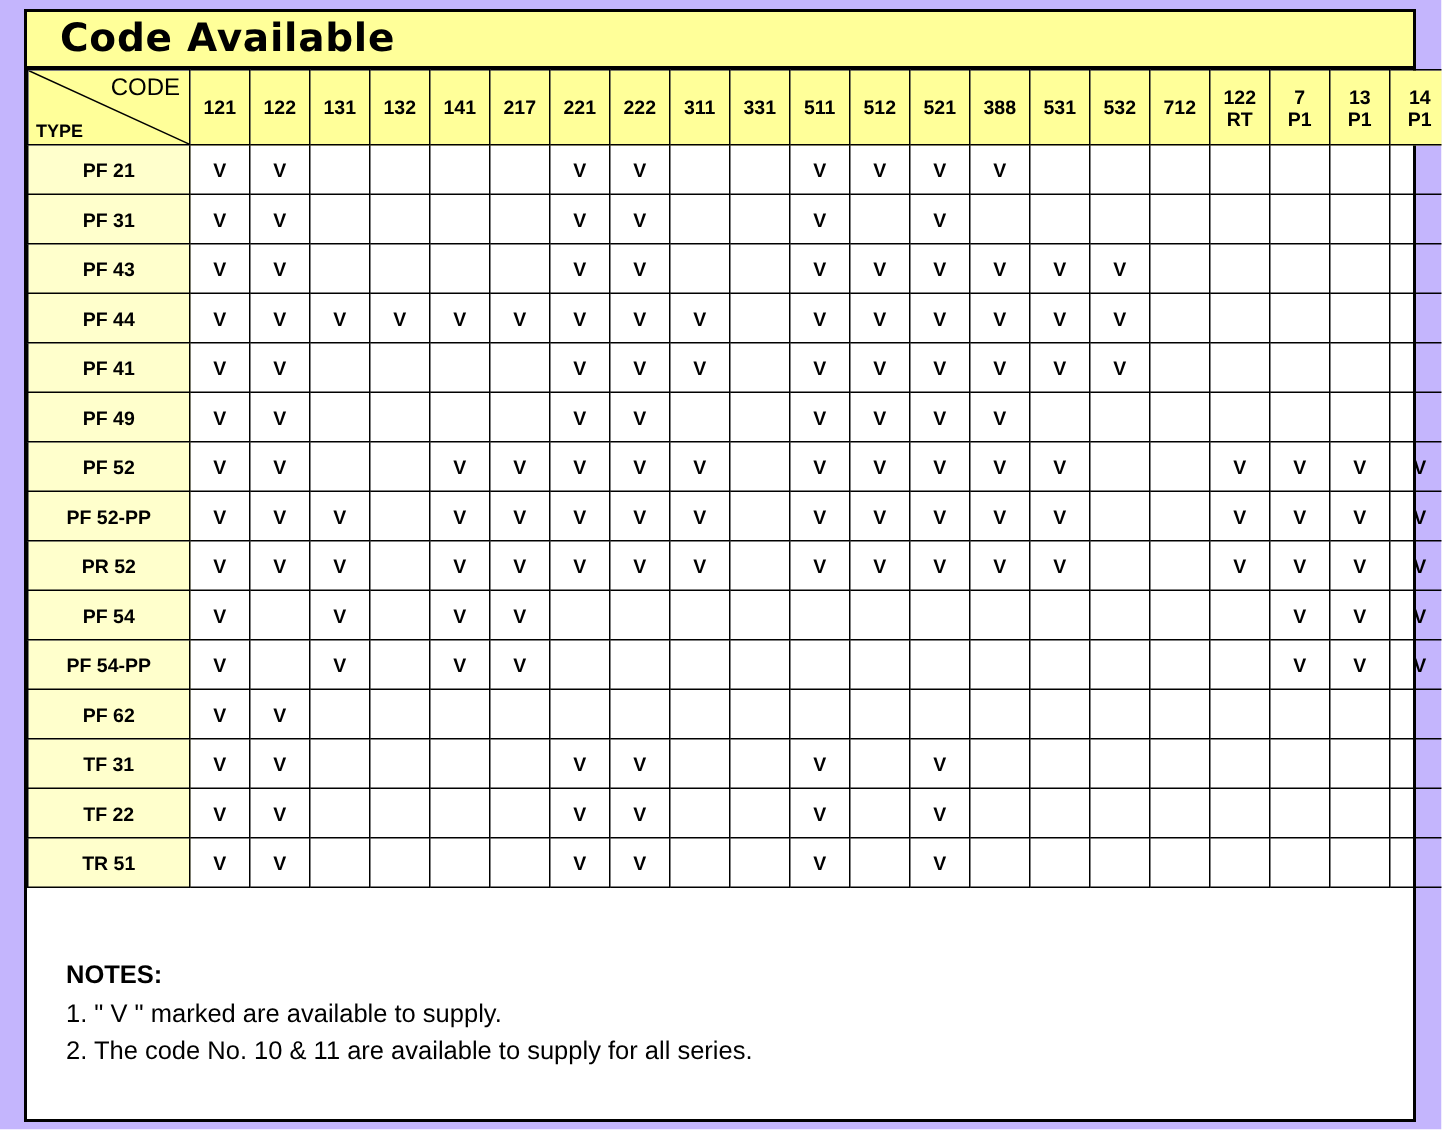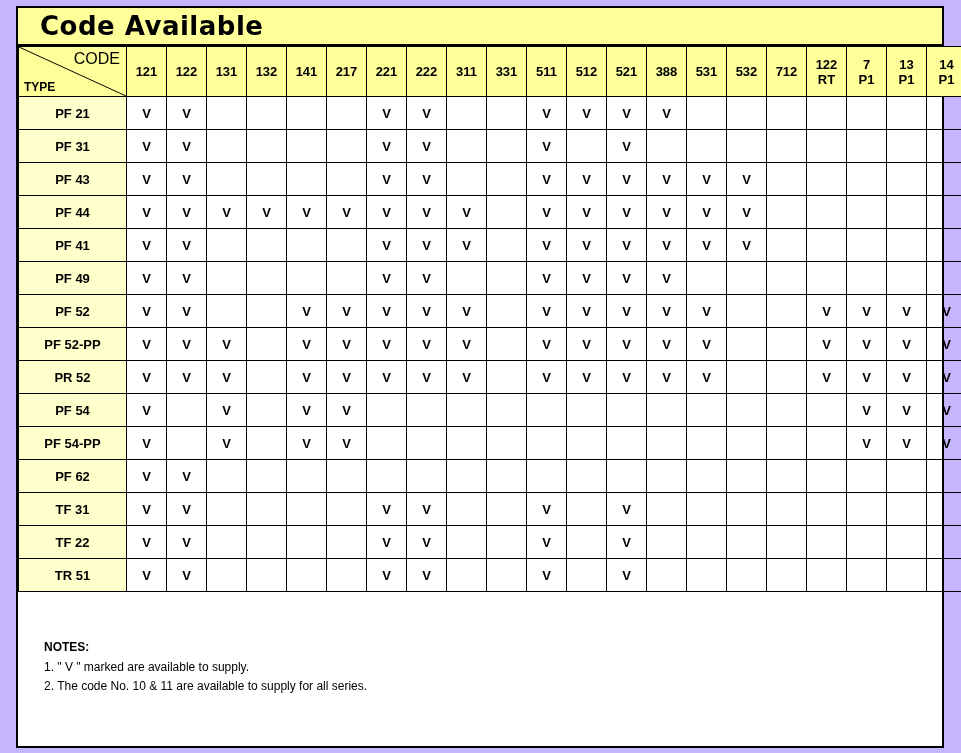--- a/index.html
+++ b/index.html
@@ -106,21 +106,21 @@
   
   .notes-area {
     position: relative;
     height: 148px;
     border-top: 0;
   }
   .notes {
     position: absolute;
     left: 26px;
     top: 48px;
-    font-size: 12px;
+    font-size: 17px;
     color: #000000;
   }
   .notes .nt-title {
     font-weight: bold;
     margin-bottom: 6px;
   }
   .notes .nt-line {
     margin-bottom: 5px;
     font-weight: normal;
   }

